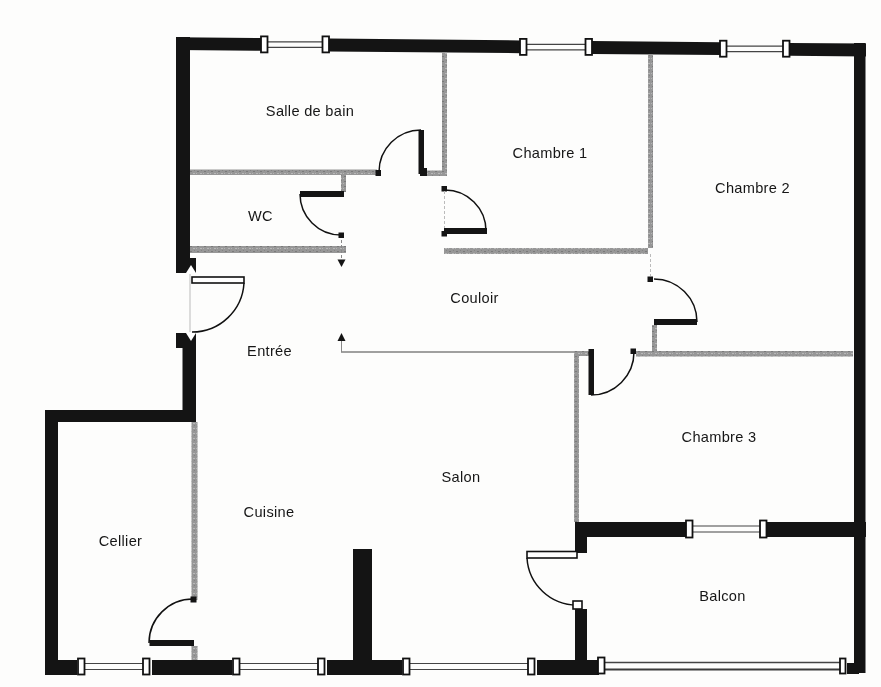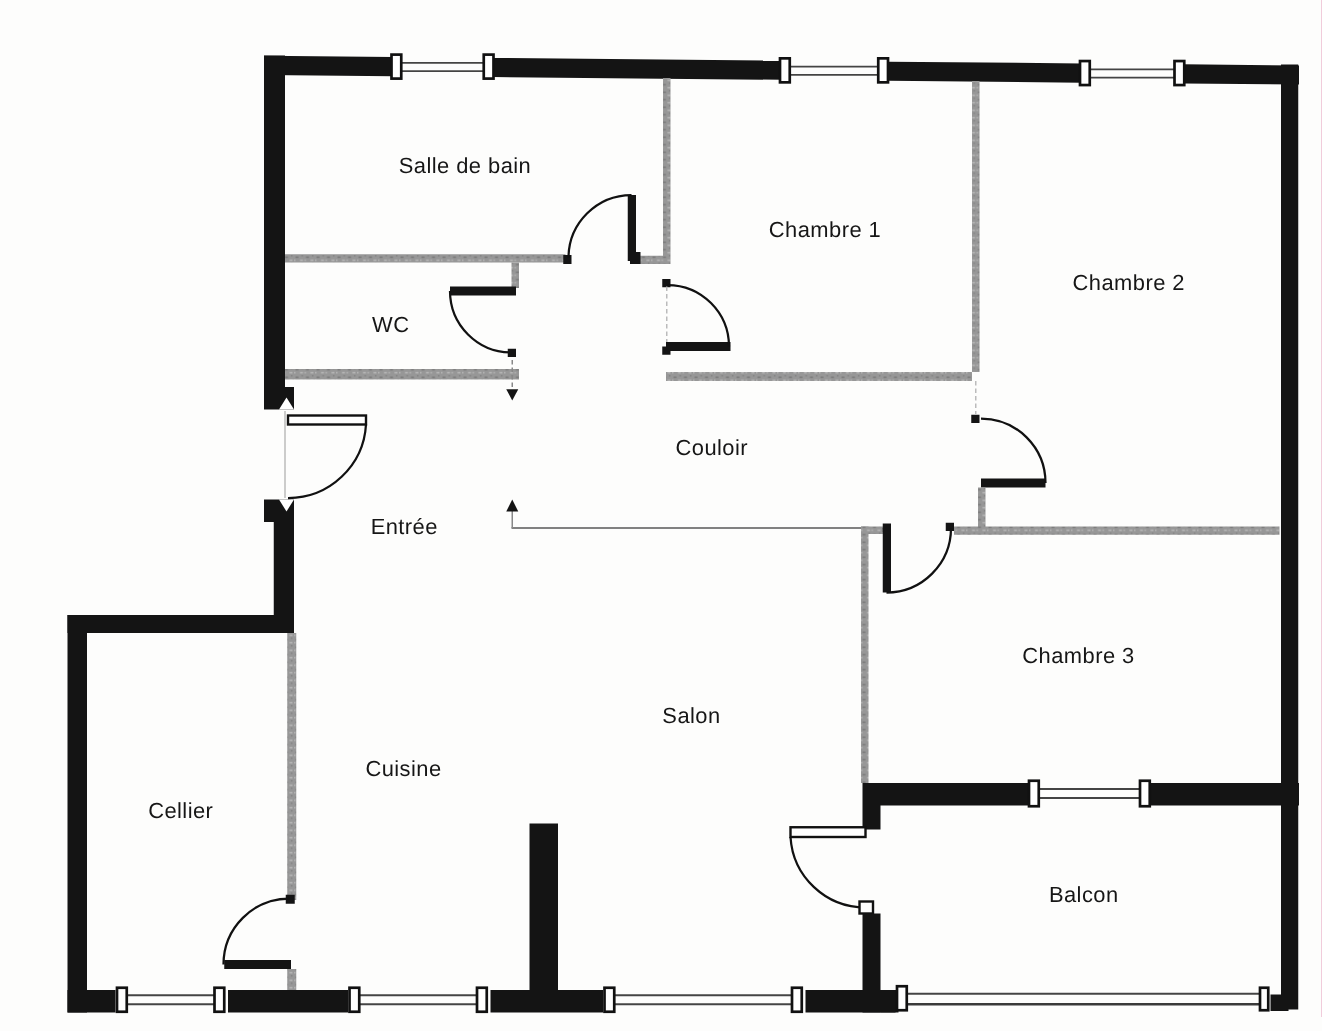--- a/index.html
+++ b/index.html
@@ -1,16 +1,16 @@
 <!DOCTYPE html>
 <html><head>
 <meta charset="utf-8">
 <style>
   html,body{margin:0;padding:0;background:#ffffff;}
-  #plan{width:881px;height:687px;position:relative;background:#be185d;}
+  #plan{width:881px;height:687px;position:relative;background:#1d4ed8;}
   text{font-family:"Liberation Sans",sans-serif;fill:#161616;}
 </style>
 </head>
 <body>
 <div id="plan">
 <svg width="881" height="687" viewBox="0 0 881 687" xmlns="http://www.w3.org/2000/svg">
 
 <g>
         <rect x="0" y="0" width="881" height="687" fill="#fdfdfc"></rect>
       </g>

